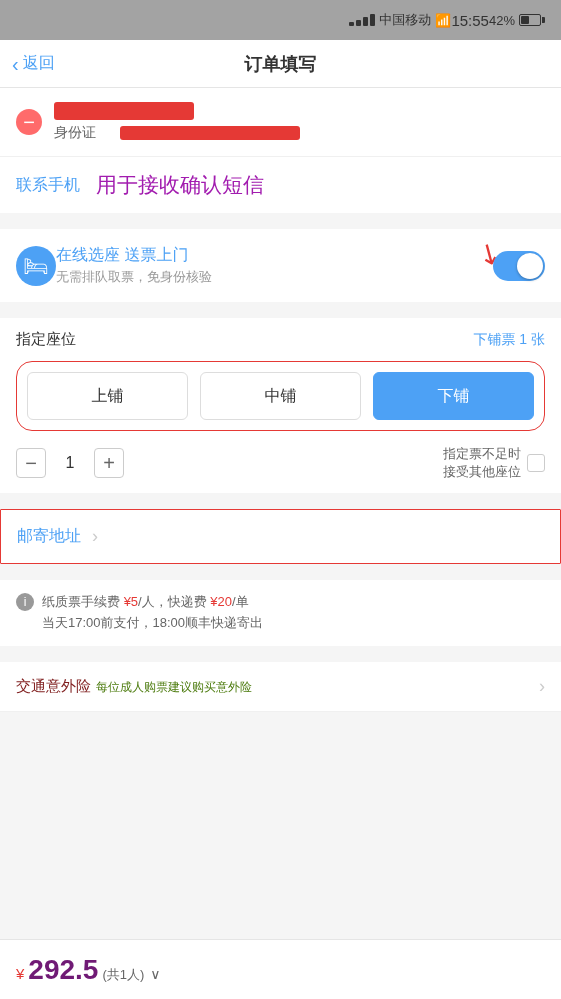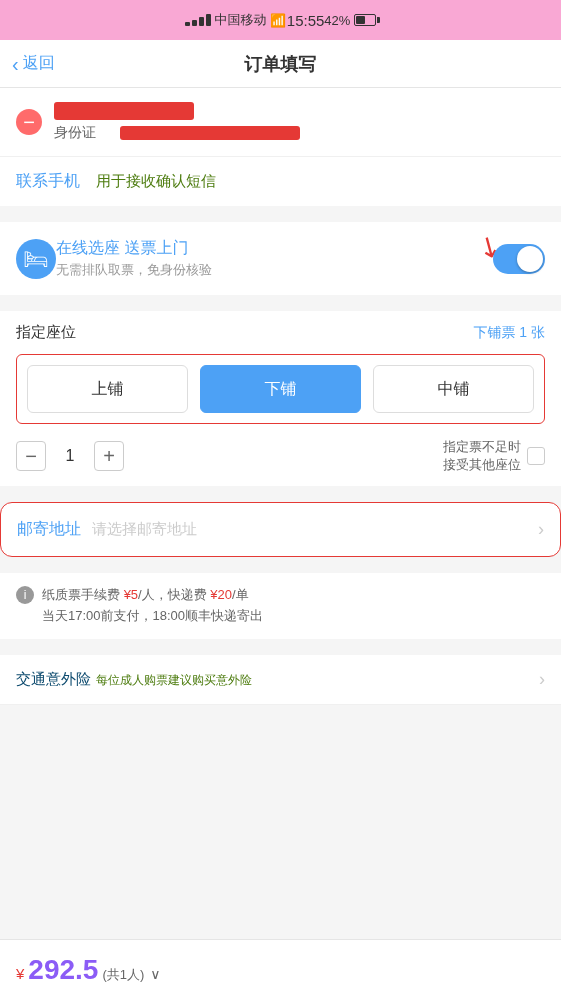--- a/index.html
+++ b/index.html
@@ -7,25 +7,25 @@
     body {
       width: 561px;
       min-height: 999px;
       font-family: -apple-system, "PingFang SC", "Helvetica Neue", sans-serif;
       background: #f5f5f5;
       overflow-x: hidden;
     }
 
     
     .status-bar {
-      background: #f9a8d4;
+      background: #a3a3a3;
       height: 40px;
       display: flex;
       align-items: center;
-      justify-content: center;
+      justify-content: flex-end;
       padding: 0 20px;
       font-size: 13px;
       color: #333;
     }
     .status-left { display: flex; align-items: center; gap: 4px; }
     .status-center { font-size: 15px; font-weight: 500; }
     .status-right { display: flex; align-items: center; gap: 4px; font-size: 13px; }
     .battery-icon {
       width: 22px; height: 12px;
       border: 1.5px solid #333; border-radius: 2px;
@@ -136,22 +136,22 @@
       align-items: center;
       padding: 14px 16px;
     }
     .contact-label {
       font-size: 16px;
       color: #4da1f5;
       width: 80px;
       flex-shrink: 0;
     }
     .contact-placeholder {
-      font-size: 15px;
-      color: #4d7c0f;
+      font-size: 21px;
+      color: #a21caf;
       flex: 1;
     }
 
     
     .online-select-section {
       background: #fff;
       margin-bottom: 8px;
       padding: 16px;
       position: relative;
     }
@@ -228,21 +228,21 @@
       color: #333;
     }
     .seat-ticket-info span {
       color: #4da1f5;
     }
     .seat-buttons-row {
       display: flex;
       gap: 12px;
       margin-bottom: 14px;
       border: 1.5px solid #e53935;
-      border-radius: 6px;
+      border-radius: 16px;
       padding: 10px;
     }
     .seat-btn {
       flex: 1;
       height: 48px;
       border: 1.5px solid #ddd;
       border-radius: 6px;
       background: #fff;
       font-size: 16px;
       color: #333;
@@ -300,21 +300,21 @@
       border-radius: 3px;
       background: #fff;
       flex-shrink: 0;
     }
 
     
     .mail-section {
       background: #fff;
       margin-bottom: 8px;
       border: 1.5px solid #e53935;
-      border-radius: 12px;
+      border-radius: 1px;
     }
     .mail-row {
       display: flex;
       align-items: center;
       padding: 16px;
     }
     .mail-label {
       font-size: 16px;
       color: #4da1f5;
       width: 75px;
@@ -363,21 +363,21 @@
       background: #fff;
       margin-bottom: 70px;
       padding: 14px 16px;
       display: flex;
       align-items: center;
       cursor: pointer;
       border-bottom: 1px solid #f0f0f0;
     }
     .insurance-label {
       font-size: 15px;
-      color: #0c4a6e;
+      color: #7f1d1d;
       width: 80px;
       flex-shrink: 0;
     }
     .insurance-content {
       flex: 1;
     }
     .insurance-title {
       font-size: 15px;
       color: #333;
     }
@@ -408,21 +408,21 @@
       display: flex;
       align-items: baseline;
       gap: 4px;
     }
     .price-symbol {
       font-size: 15px;
       color: #e53935;
     }
     .price-amount {
       font-size: 28px;
-      color: #8b5cf6;
+      color: #701a75;
       font-weight: 600;
     }
     .price-sub {
       font-size: 13px;
       color: #666;
     }
     .price-chevron {
       font-size: 14px;
       color: #666;
       margin-left: 2px;
@@ -517,43 +517,42 @@
   <div class="seat-header">
     <span class="seat-header-label">指定座位</span>
     <span class="seat-ticket-info">
       <span>下铺票</span>
       <span>1</span>
       <span>张</span>
     </span>
   </div>
   <div class="seat-buttons-row">
     <button class="seat-btn">上铺</button>
+    <button class="seat-btn">中铺</button>
     <button class="seat-btn active">下铺</button>
-    <button class="seat-btn">中铺</button>
   </div>
   <div class="quantity-row">
     <div class="quantity-controls">
       <button class="qty-btn">−</button>
       <span class="qty-value">1</span>
       <button class="qty-btn">+</button>
     </div>
     <div class="other-seat-check">
       <span style="white-space:pre-line;">指定票不足时
 接受其他座位</span>
       <div class="checkbox"></div>
     </div>
   </div>
 </div>
 
 <div class="divider-line"></div>
 
 <div class="mail-section">
   <div class="mail-row">
     <span class="mail-label">邮寄地址</span>
-    <span class="mail-placeholder">请选择邮寄地址</span>
     <span class="mail-arrow">›</span>
   </div>
 </div>
 
 <div class="divider-line"></div>
 
 <div class="info-banner section">
   <div class="info-icon">i</div>
   <div class="info-text">
     <span>纸质票手续费 </span><span class="price-red">¥5</span><span>/人，快递费 </span><span class="price-red">¥20</span><span>/单</span><br><span>当天17:00前支付，18:00顺丰快递寄出</span>

